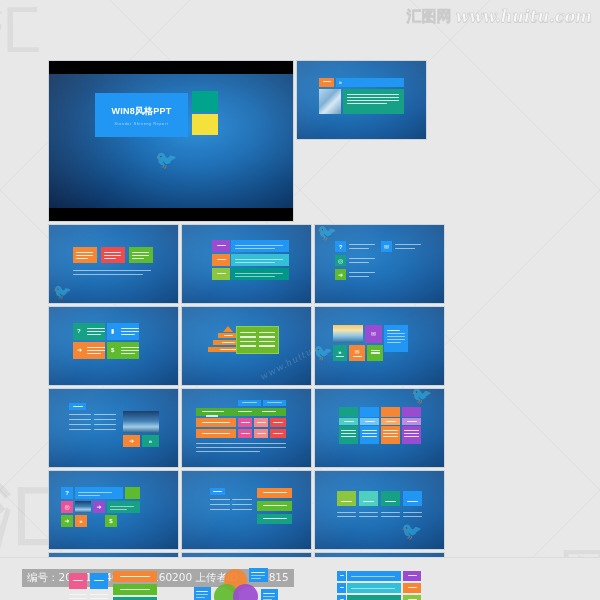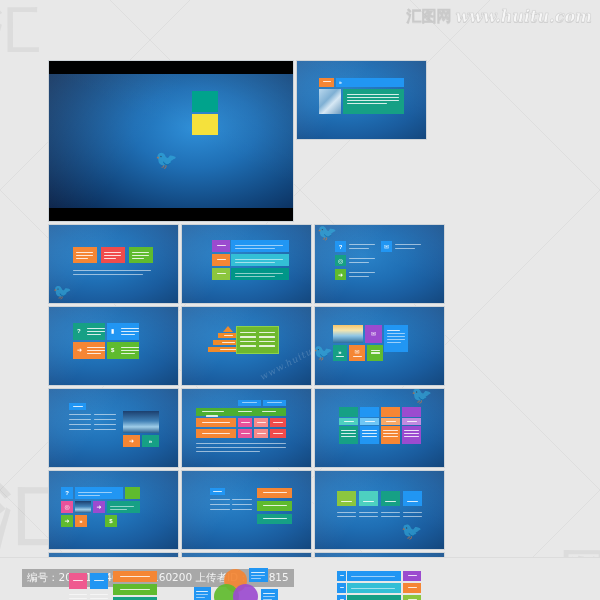--- a/index.html
+++ b/index.html
@@ -135,20 +135,24 @@
 <div class="watermark-top">
   <span class="wm-cn">汇图网</span>
   <span class="wm-en">www.huitu.com</span>
 </div>
 
 <div id="grid">
 
   <div class="slide hero">
     <div class="hero-band-top"></div>
     <div class="hero-band-bot"></div>
+    <div class="hero-title-box">
+      <div class="hero-title">WIN8风格PPT</div>
+      <div class="hero-sub">Standar Shineng   Report</div>
+    </div>
     <div class="hero-teal"></div>
     <div class="hero-yellow"></div>
     <div class="bird" style="left:106px;top:88px;">🐦</div>
   </div>
 
   <div class="slide sm">
     <div class="tile" style="left:22px;top:17px;width:15px;height:9px;background:#f58634;">
       <span class="ln" style="width:8px;margin:3px auto;"></span>
     </div>
     <div class="tile" style="left:39px;top:17px;width:68px;height:9px;background:#2196f3;">

